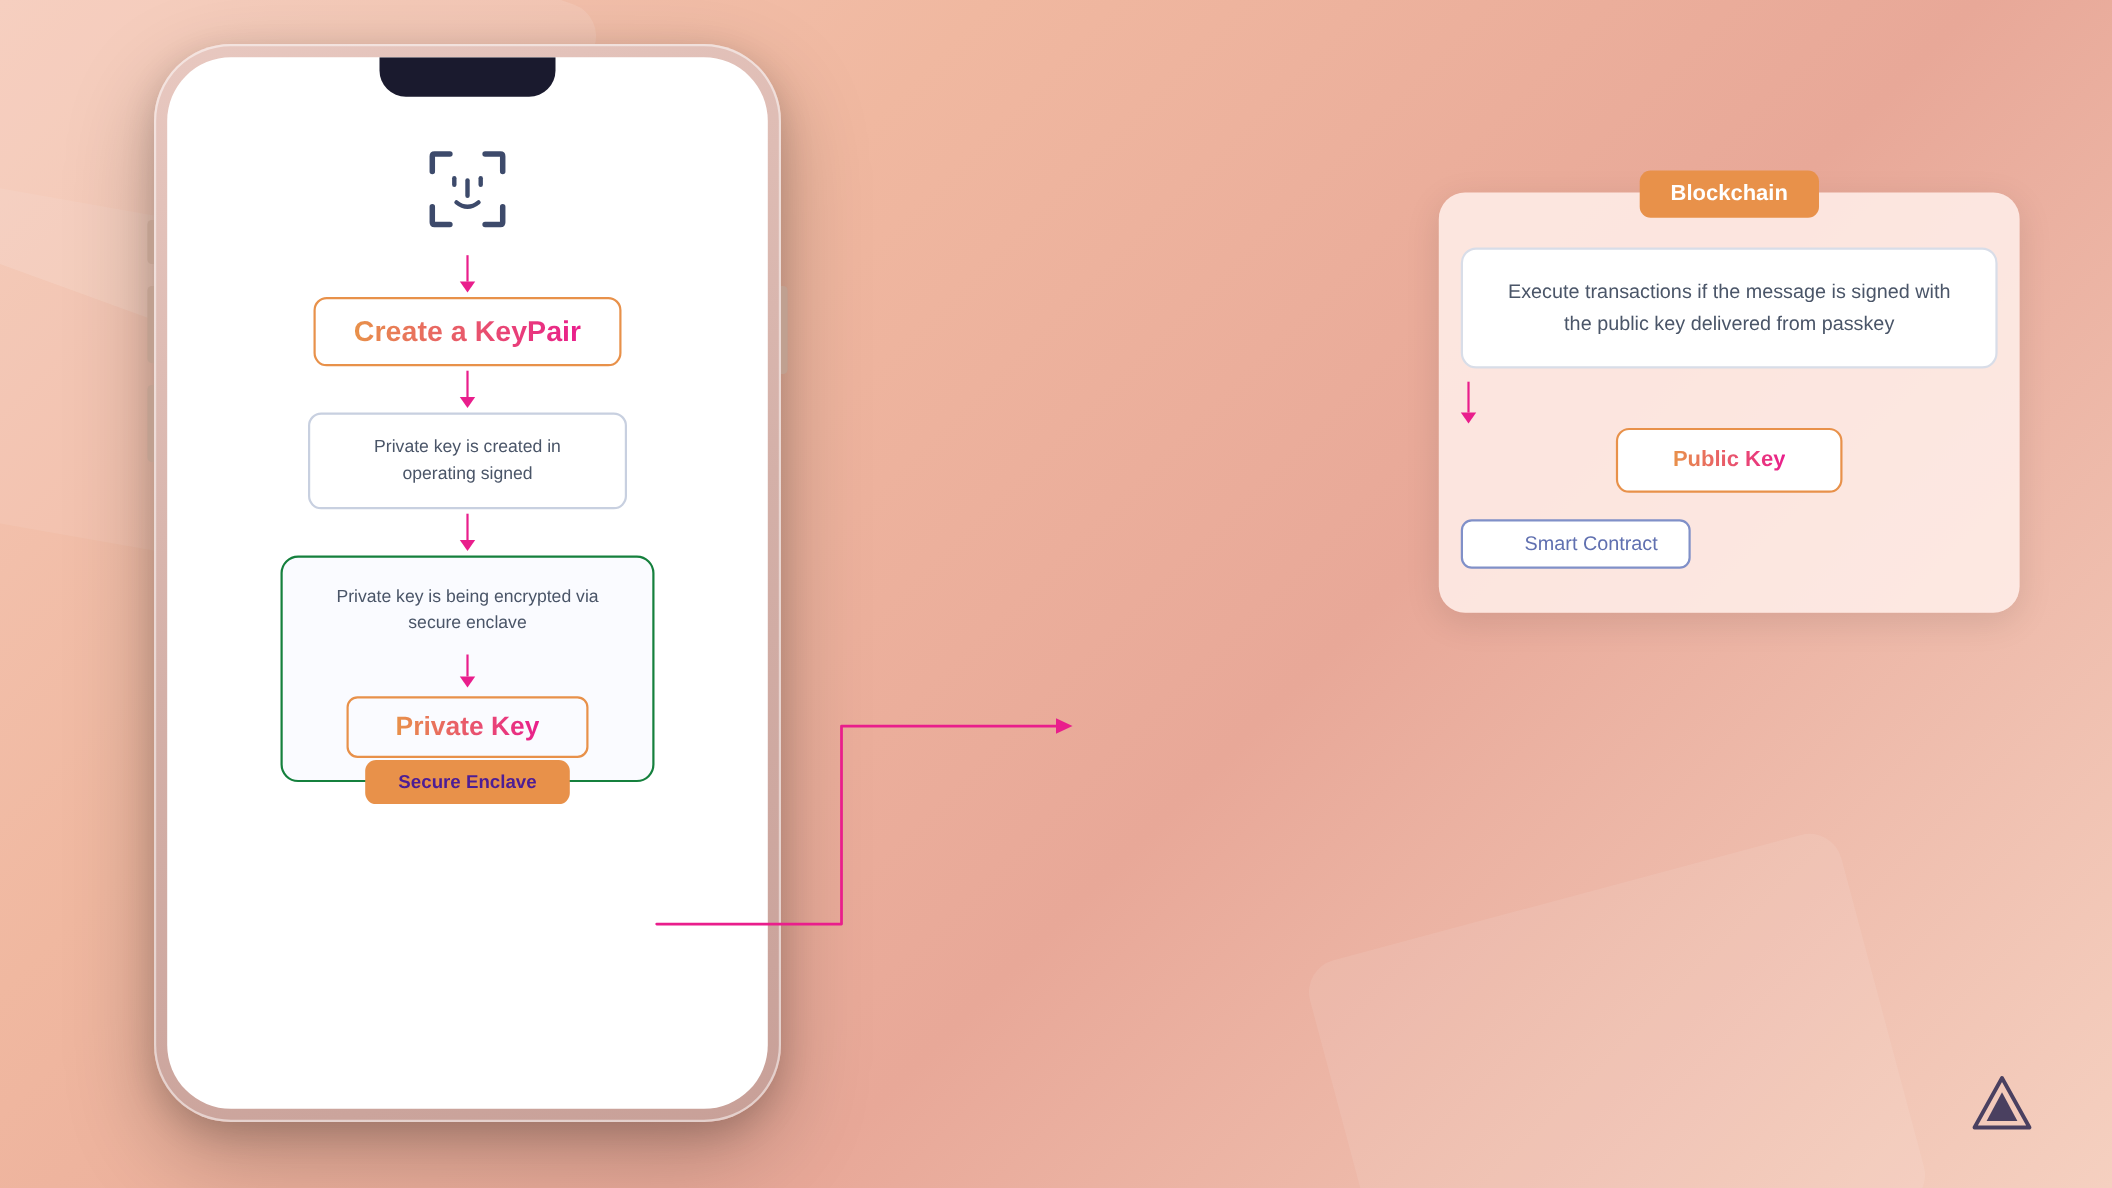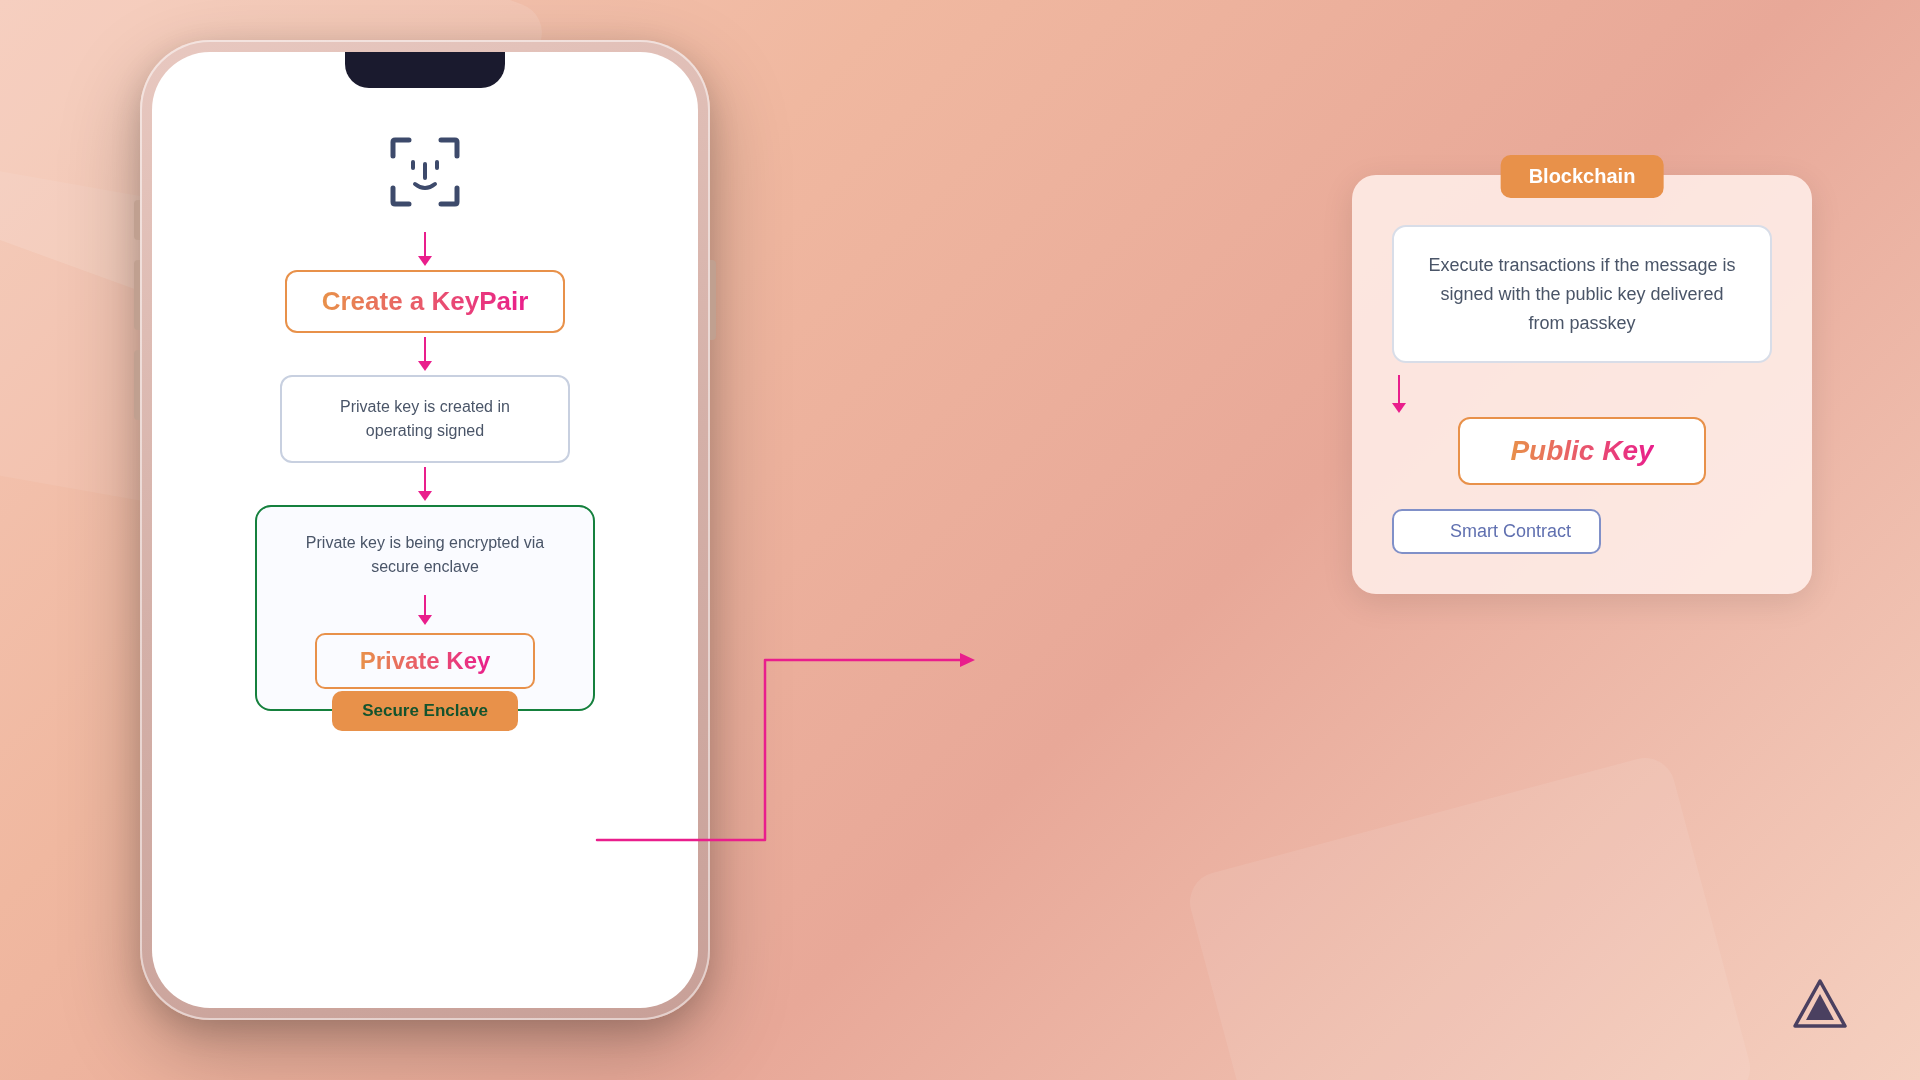--- a/index.html
+++ b/index.html
@@ -246,39 +246,39 @@
       font-size: 24px;
       font-weight: 600;
       background: linear-gradient(90deg, #e8914a, #e91e8c);
       -webkit-background-clip: text;
       -webkit-text-fill-color: transparent;
       background-clip: text;
     }
 
     .secure-enclave-label {
       background: #e8914a;
-      color: #14532d;
+      color: #4c1d95;
       font-size: 17px;
       font-weight: 600;
       padding: 10px 30px;
       border-radius: 10px;
       position: absolute;
       bottom: -22px;
       margin-top: 16px;
     }
 
     
     .blockchain-panel {
       position: absolute;
-      right: 108px;
+      right: 84px;
       top: 175px;
-      width: 460px;
+      width: 528px;
       background: rgba(255, 240, 235, 0.85);
       border-radius: 24px;
-      padding: 50px 40px 40px;
+      padding: 50px 20px 40px;
       box-shadow: 0 8px 32px rgba(0,0,0,0.1);
     }
 
     .blockchain-label {
       position: absolute;
       top: -20px;
       left: 50%;
       transform: translateX(-50%);
       background: #e8914a;
       color: white;
@@ -314,27 +314,26 @@
     .box-public-key {
       border: 2.5px solid #e8914a;
       border-radius: 12px;
       padding: 16px 50px;
       text-align: center;
       background: white;
       align-self: center;
     }
 
     .box-public-key-text {
-      font-size: 28px;
+      font-size: 20px;
       font-weight: 600;
       background: linear-gradient(90deg, #e8914a, #e91e8c);
       -webkit-background-clip: text;
       -webkit-text-fill-color: transparent;
       background-clip: text;
-      font-style: italic;
     }
 
     .blockchain-inner {
       display: flex;
       flex-direction: column;
       align-items: flex-start;
     }
 
     .smart-contract-box {
       border: 2px solid #8090c8;

